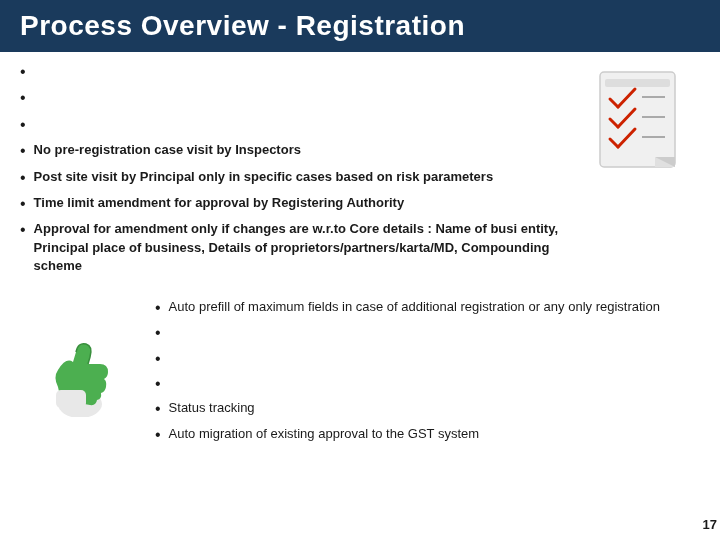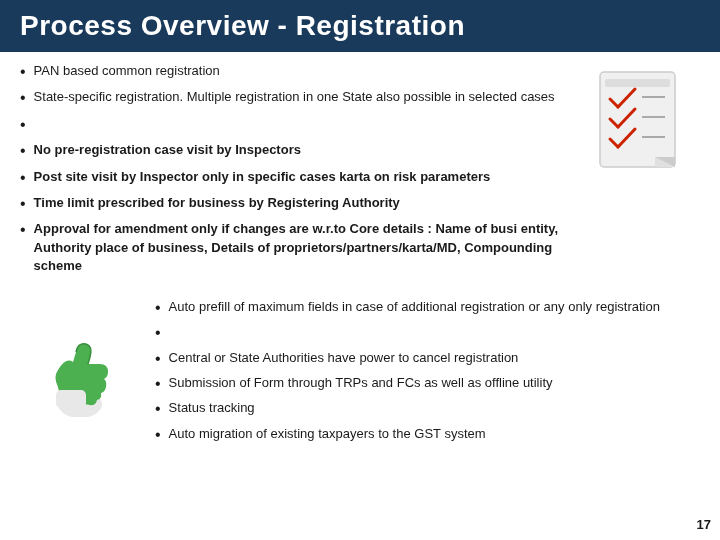--- a/index.html
+++ b/index.html
@@ -90,44 +90,42 @@
 <div class="header">
   <span class="header-title">Process Overview - Registration</span>
 </div>
 
 <div class="content">
   <div class="left-section">
     <ul class="bullet-list">
 
     <li>
           <span class="bullet">•</span>
-          <span>PAN based common registration</span>
         </li>
         <li>
           <span class="bullet">•</span>
-          <span>State-specific registration. Multiple registration in one State also possible in selected cases</span>
         </li>
         <li>
           <span class="bullet">•</span>
         </li>
         <li>
           <span class="bullet">•</span>
           <span style="font-weight: bold;">No pre-registration case visit by Inspectors</span>
         </li>
         <li>
           <span class="bullet">•</span>
-          <span style="font-weight: bold;">Post site visit by Inspector only in specific cases karta on risk parameters</span>
+          <span style="font-weight: bold;">Post site visit by Principal only in specific cases based on risk parameters</span>
         </li>
         <li>
           <span class="bullet">•</span>
-          <span style="font-weight: bold;">Time limit prescribed for business by Registering Authority</span>
+          <span style="font-weight: bold;">Time limit amendment for approval by Registering Authority</span>
         </li>
         <li>
           <span class="bullet">•</span>
-          <span style="font-weight: bold;">Approval for amendment only if changes are w.r.to Core details : Name of busi entity, Authority place of business, Details of proprietors/partners/karta/MD, Compounding scheme</span>
+          <span style="font-weight: bold;">Approval for amendment only if changes are w.r.to Core details : Name of busi entity, Principal place of business, Details of proprietors/partners/karta/MD, Compounding scheme</span>
         </li>
       </ul>
   </div>
   <div class="right-section">
 
     <svg width="120" height="120" viewBox="0 0 120 120">
 
       <rect x="20" y="5" width="75" height="95" rx="4" fill="#f0f0f0" stroke="#ccc" stroke-width="1.5"></rect>
       <rect x="25" y="12" width="65" height="8" rx="2" fill="#ddd"></rect>
 
@@ -167,33 +165,31 @@
 
     <li style="margin-bottom: 4px;">
           <span class="bullet">•</span>
           <span>Auto prefill of maximum fields in case of additional registration or any only registration</span>
         </li>
         <li style="margin-bottom: 4px;">
           <span class="bullet">•</span>
         </li>
         <li style="margin-bottom: 4px;">
           <span class="bullet">•</span>
-          <span>Central or State Authorities have power to cancel registration</span>
         </li>
         <li style="margin-bottom: 4px;">
           <span class="bullet">•</span>
-          <span>Submission of Form through TRPs and FCs as well as offline utility</span>
         </li>
         <li style="margin-bottom: 4px;">
           <span class="bullet">•</span>
           <span>Status tracking</span>
         </li>
         <li style="margin-bottom: 4px;">
           <span class="bullet">•</span>
-          <span>Auto migration of existing taxpayers to the GST system</span>
+          <span>Auto migration of existing approval to the GST system</span>
         </li>
       </ul>
   </div>
 </div>
 
 <div style="position:relative;">
-  <span class="page-number" style="position:fixed;bottom:8px;right:9px;">17</span>
+  <span class="page-number" style="position:fixed;bottom:8px;right:3px;">17</span>
 </div>
 
 </body></html>

